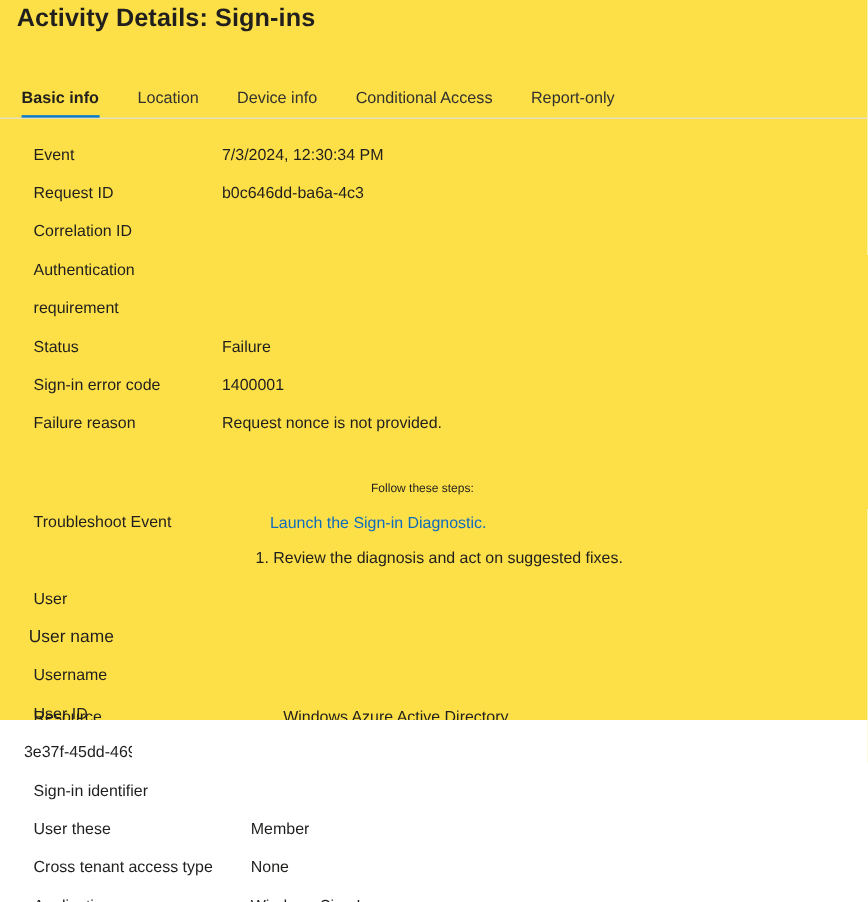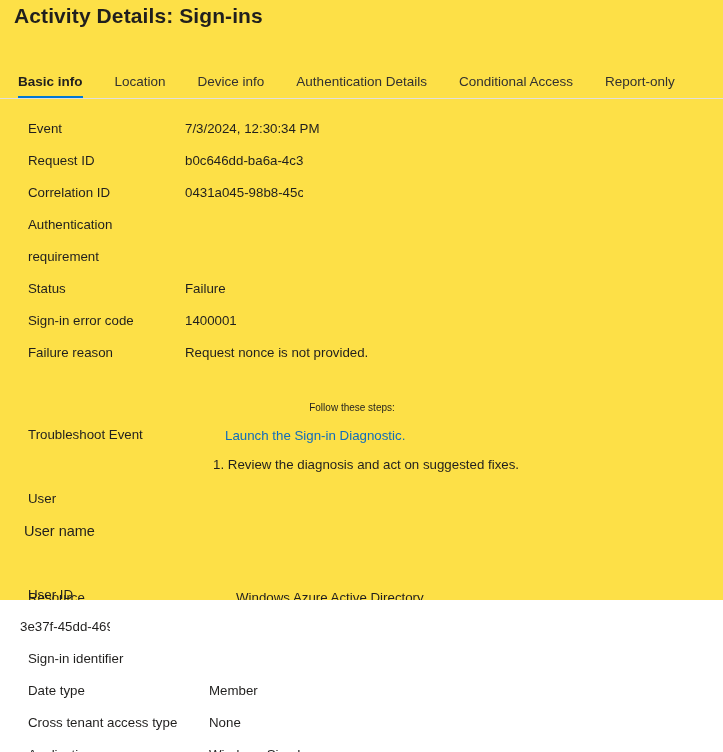--- a/index.html
+++ b/index.html
@@ -175,40 +175,38 @@
 <body>
 
 <div class="page">
 
   <div class="page-title">Activity Details: Sign-ins</div>
 
   <div class="tabs">
     <div class="tab active"><span>Basic info</span></div>
     <div class="tab"><span>Location</span></div>
     <div class="tab"><span>Device info</span></div>
-    <div class="tab"><span>Authentication Details</span></div>
     <div class="tab"><span>Conditional Access</span></div>
     <div class="tab"><span>Report-only</span></div>
   </div>
 
   <div class="detail-list">
 
     <div class="row">
       <div class="label">Event</div>
       <div class="value">7/3/2024, 12:30:34 PM</div>
     </div>
 
     <div class="row truncated">
       <div class="label">Request ID</div>
       <div class="value">b0c646dd-ba6a-4c3</div>
     </div>
 
     <div class="row truncated">
       <div class="label">Correlation ID</div>
-      <div class="value">0431a045-98b8-45c</div>
     </div>
 
     <div class="row">
       <div class="label">Authentication requirement</div>
     </div>
 
     <div class="row">
       <div class="label">Status</div>
       <div class="value">Failure</div>
     </div>
@@ -232,34 +230,35 @@
         <div class="trouble-step">1. Review the diagnosis and act on suggested fixes.</div>
       </div>
     </div>
 
     <div class="row ident">
       <div class="label">User</div>
       <div class="masked-name">User name</div>
     </div>
 
     <div class="row ident">
+      <div class="label">Username</div>
     </div>
 
     <div class="row ident">
       <div class="label">User ID</div>
       <div class="userid-val">3e37f-45dd-469e</div>
     </div>
 
     <div class="row ident">
       <div class="label">Sign-in identifier</div>
       <div class="value"></div>
     </div>
 
     <div class="row">
-      <div class="label">Date type</div>
+      <div class="label">User these</div>
       <div class="value indent">Member</div>
     </div>
 
     <div class="row">
       <div class="label">Cross tenant access type</div>
       <div class="value indent">None</div>
     </div>
 
     <div class="row">
       <div class="label">Application</div>

